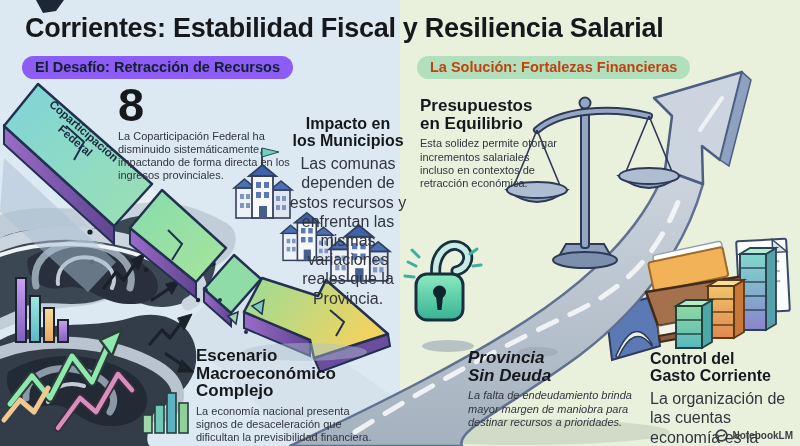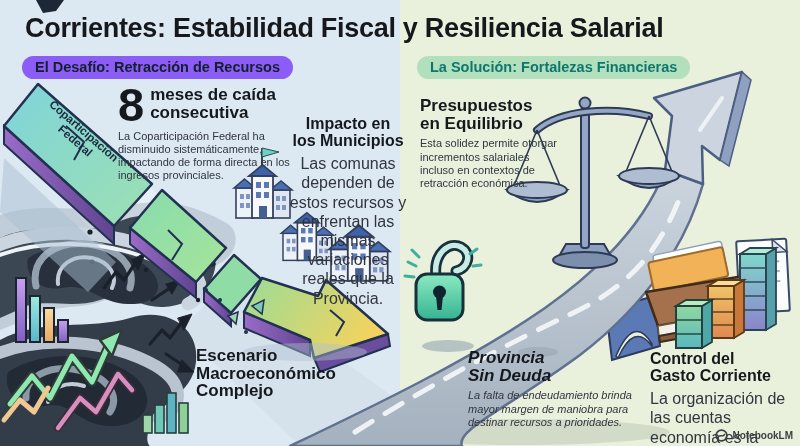--- a/index.html
+++ b/index.html
@@ -17,21 +17,21 @@
   .page-title {
     position:absolute; left:25px; top:13px; width:770px;
     font-size:27px; font-weight:800; letter-spacing:-0.3px; color:#16181b;
   }
   .pill {
     position:absolute; top:56px; padding:3px 13px 4px 13px;
     border-radius:13px; font-size:14.5px; font-weight:700; color:#13202c;
     white-space:nowrap;
   }
   .pill-left  { left:22px;  background:#8b5cf6; }
-  .pill-right { left:417px; background:#b2e0bd; color:#0f766e; }
+  .pill-right { left:417px; background:#b2e0bd; color:#c2410c; }
 
   .block { position:absolute; }
   .block h3 { font-size:17px; line-height:1.04; font-weight:800; color:#15181c; white-space:pre-line; }
   .block p  { margin-top:5px; font-size:11px; line-height:1.2; color:#30353e; font-weight:500; }
   .block.small h3 { font-size:16px; }
   .block.small p  { font-size:16px; }
 
   #stat-block { left:118px; top:86px; width:192px; }
   .stat-row { display:flex; align-items:flex-start; }
   .stat-number { font-size:47px; font-weight:800; line-height:0.82; color:#15181c; margin-right:6px; }
@@ -334,36 +334,35 @@
   <h1 class="page-title">Corrientes: Estabilidad Fiscal y Resiliencia Salarial</h1>
   <div class="pill pill-left">El Desafío: Retracción de Recursos</div>
   <div class="pill pill-right">La Solución: Fortalezas Financieras</div>
 
   <div class="ribbon-label">Coparticipación
 Federal</div>
 
   <div id="stat-block" class="block">
     <div class="stat-row">
       <div class="stat-number">8</div>
-      <h3>meses de caída
-consecutiva</h3>
     </div>
     <p>La Coparticipación Federal ha disminuido sistemáticamente, impactando de forma directa en los ingresos provinciales.</p>
   </div>
 
   <div id="municipios-block" class="block small">
     <h3>Impacto en
 los Municipios</h3>
     <p>Las comunas dependen de estos recursos y enfrentan las mismas variaciones reales que la Provincia.</p>
   </div>
 
   <div id="escenario-block" class="block">
     <h3>Escenario
 Macroeconómico
 Complejo</h3>
+    <p>La economía nacional presenta signos de desaceleración que dificultan la previsibilidad financiera.</p>
   </div>
 
   <div id="presupuestos-block" class="block">
     <h3>Presupuestos
 en Equilibrio</h3>
     <p>Esta solidez permite otorgar incrementos salariales incluso en contextos de retracción económica.</p>
   </div>
 
   <div id="sindeuda-block" class="block">
     <h3>Provincia

